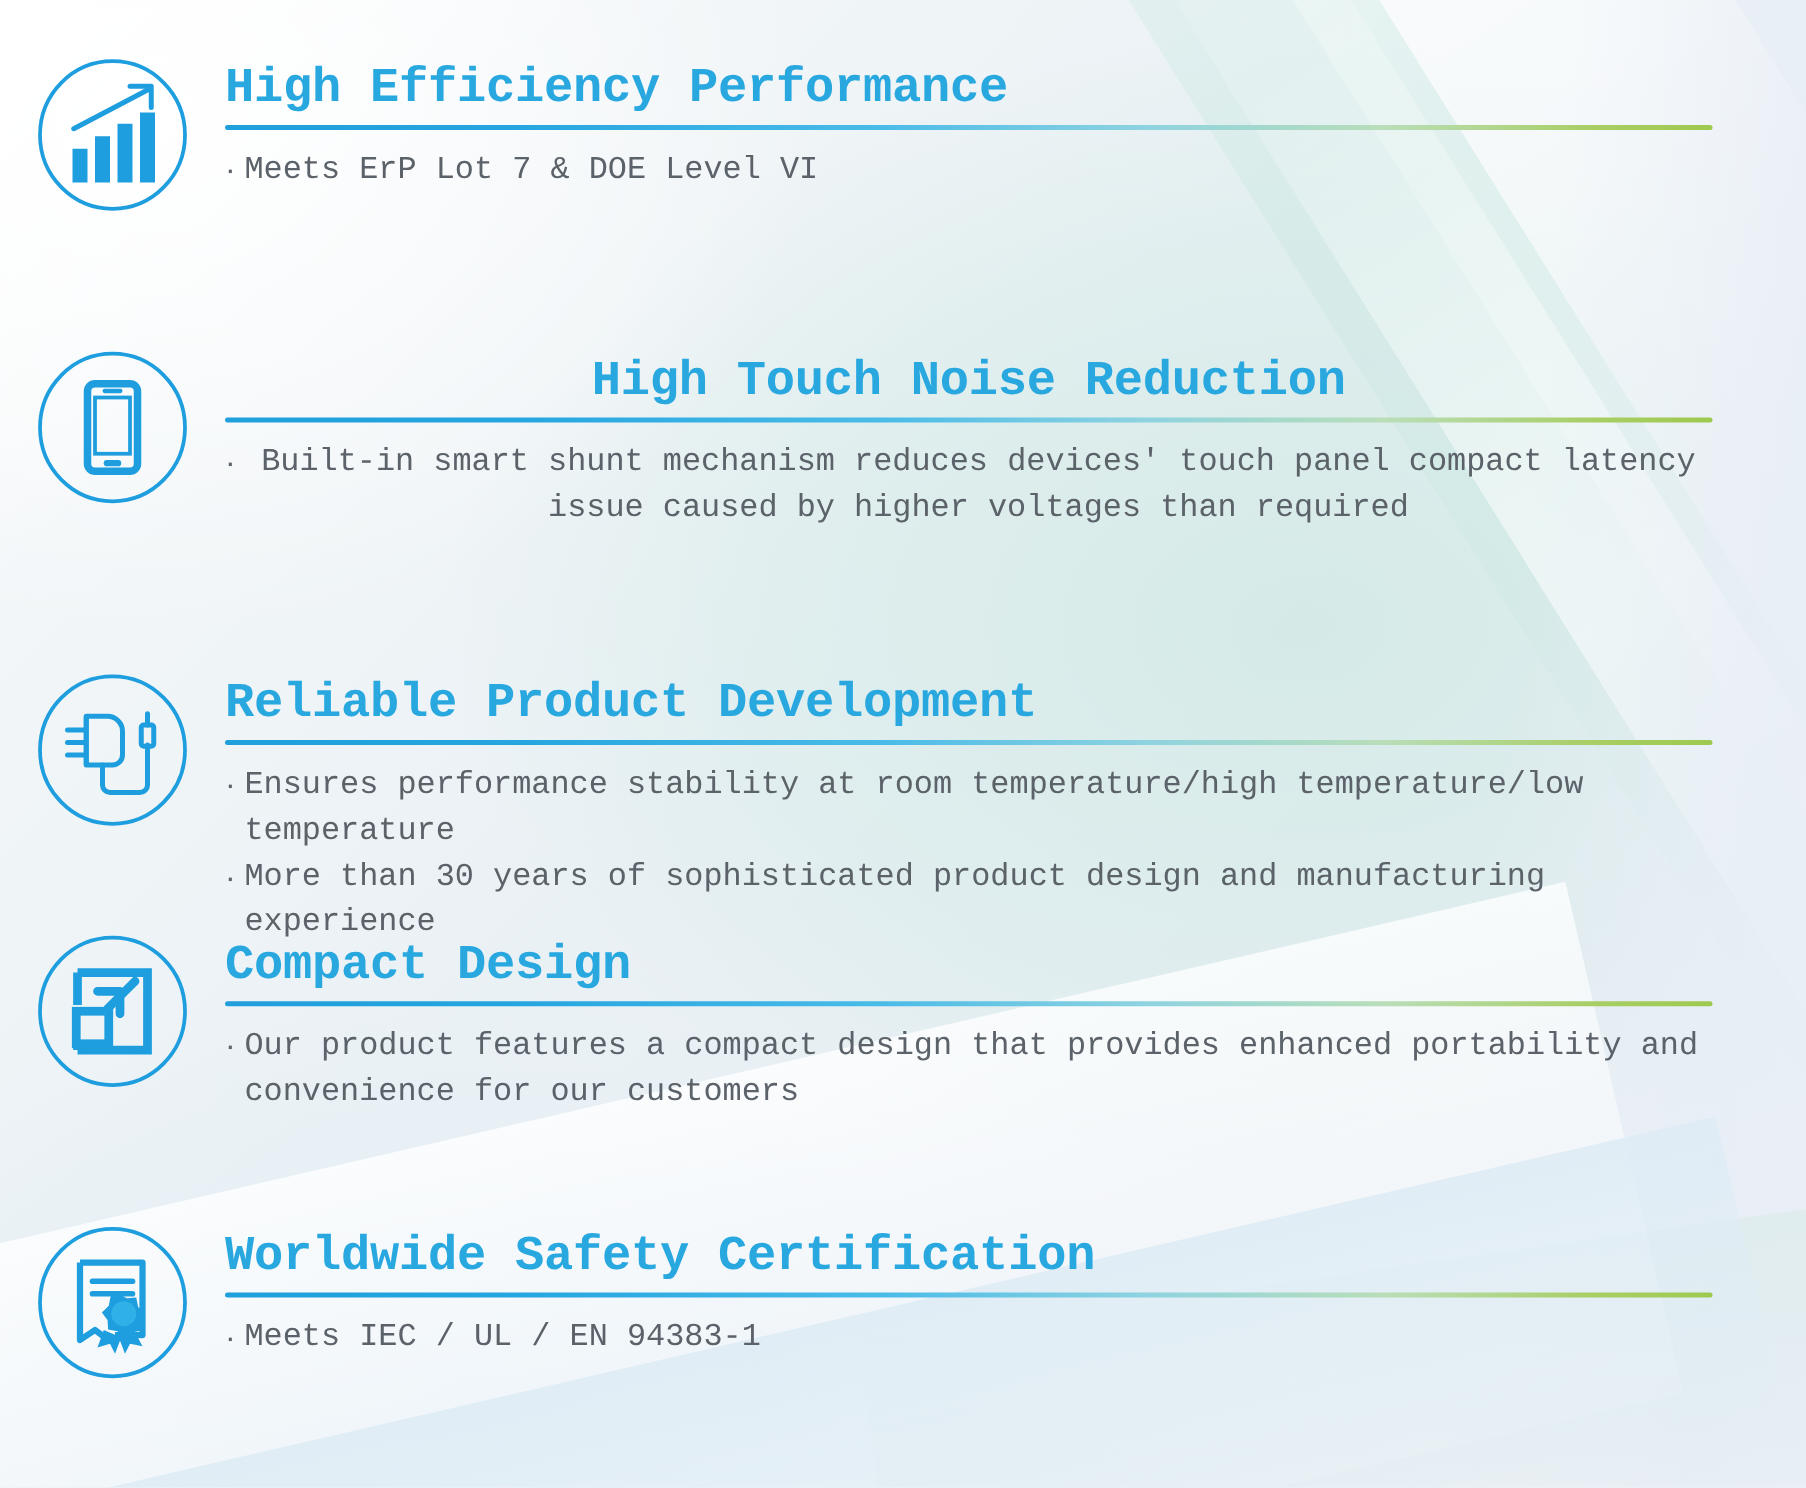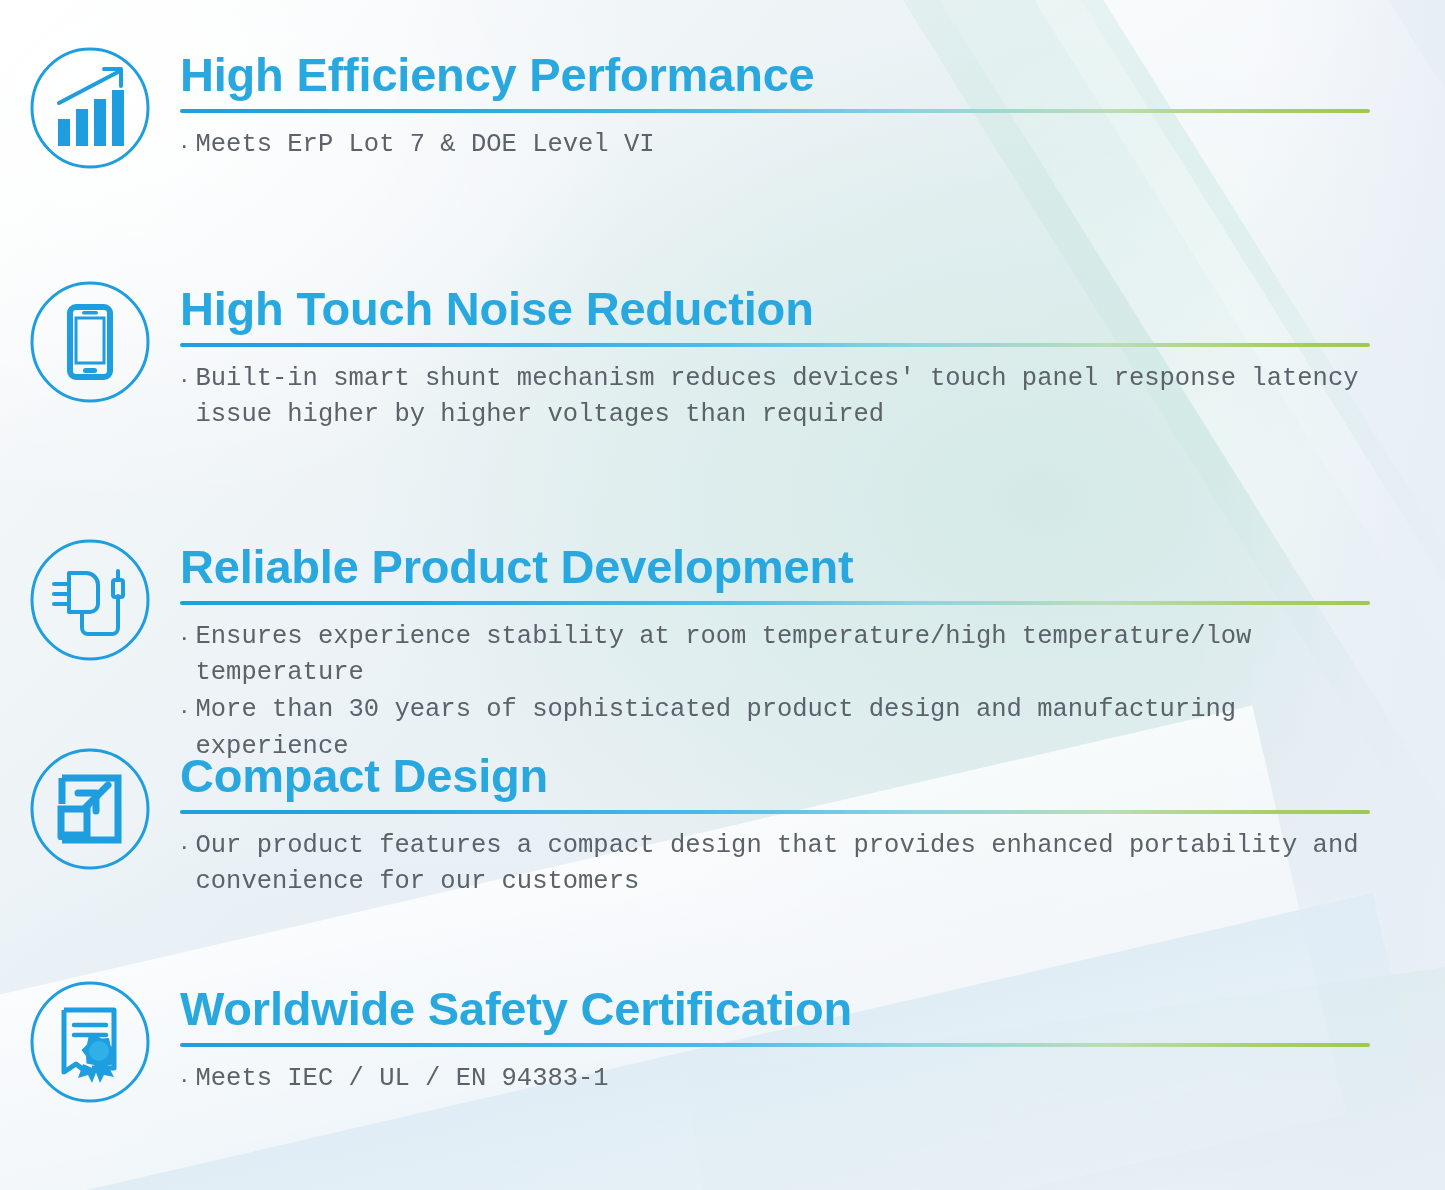--- a/index.html
+++ b/index.html
@@ -120,22 +120,22 @@
     display: block;
   }
 
   .feature-body {
     flex: 1 1 auto;
     padding-right: 75px;
     padding-top: 6px;
   }
   .feature-title {
     margin: 0 0 8px 0;
-    font-family: Liberation Sans, sans-serif;
-    font-size: 47px;
+    font-family: Liberation Mono, monospace;
+    font-size: 39px;
     font-weight: bold;
     letter-spacing: -0.2px;
     color: #29a8e0;
     line-height: 1.08;
     white-space: nowrap;
   }
   .divider {
     height: 4px;
     width: 100%;
     border-radius: 2px;
@@ -169,21 +169,21 @@
     font-size: 25.5px;
     line-height: 1.44;
   }
   .bullet-text {
     flex: 1 1 auto;
     font-family: Liberation Mono, monospace;
   }
 
   
   .f0 { top: 44px; }
-  .f1 { top: 278px; }
+  .f1 { top: 278px; text-align: center; }
   .f2 { top: 536px; }
   .f3 { top: 745px; justify-content: space-between; }
   .f4 { top: 978px; }
 </style>
 </head>
 <body>
 
 <div id="page">
 
   <div class="bg-layer bg-wash-a"></div>
@@ -232,21 +232,21 @@
           <rect x="54" y="31" width="16" height="3.5" rx="1.7" fill="#1e9ede"></rect>
           <rect x="55" y="88" width="14" height="5" rx="2.5" fill="#1e9ede"></rect>
         </svg>
       </div>
       <div class="feature-body">
         <h2 class="feature-title">High Touch Noise Reduction</h2>
         <div class="divider"></div>
         <ul class="bullets">
           <li class="bullet">
             <span class="bullet-dot">·</span>
-            <span class="bullet-text">Built-in smart shunt mechanism reduces devices' touch panel response latency issue higher by higher voltages than required</span>
+            <span class="bullet-text">Built-in smart shunt mechanism reduces devices' touch panel compact latency issue caused by higher voltages than required</span>
           </li>
         </ul>
       </div>
     </li>
 
     <li class="feature f2">
       <div class="icon-wrap">
         <svg class="icon-circle" viewBox="0 0 124 124">
           <ellipse cx="62" cy="62" rx="58" ry="59" fill="none" stroke="#1e9ede" stroke-width="3"></ellipse>
           <path d="M41 35 L58 35 A12 12 0 0 1 70 47 L70 66 A8 8 0 0 1 62 74 L41 74 Z" fill="none" stroke="#1e9ede" stroke-width="4" stroke-linejoin="round"></path>
@@ -258,21 +258,21 @@
           <rect x="85" y="42" width="10" height="17" rx="2" fill="none" stroke="#1e9ede" stroke-width="4"></rect>
           <line x1="90" y1="33" x2="90" y2="42" stroke="#1e9ede" stroke-width="4" stroke-linecap="round"></line>
         </svg>
       </div>
       <div class="feature-body">
         <h2 class="feature-title">Reliable Product Development</h2>
         <div class="divider"></div>
         <ul class="bullets">
           <li class="bullet">
             <span class="bullet-dot">·</span>
-            <span class="bullet-text">Ensures experience stability at room temperature/high temperature/low temperature</span>
+            <span class="bullet-text">Ensures performance stability at room temperature/high temperature/low temperature</span>
           </li>
           <li class="bullet">
             <span class="bullet-dot">·</span>
             <span class="bullet-text">More than 30 years of sophisticated product  design and manufacturing experience</span>
           </li>
         </ul>
       </div>
     </li>
 
     <li class="feature f3">

